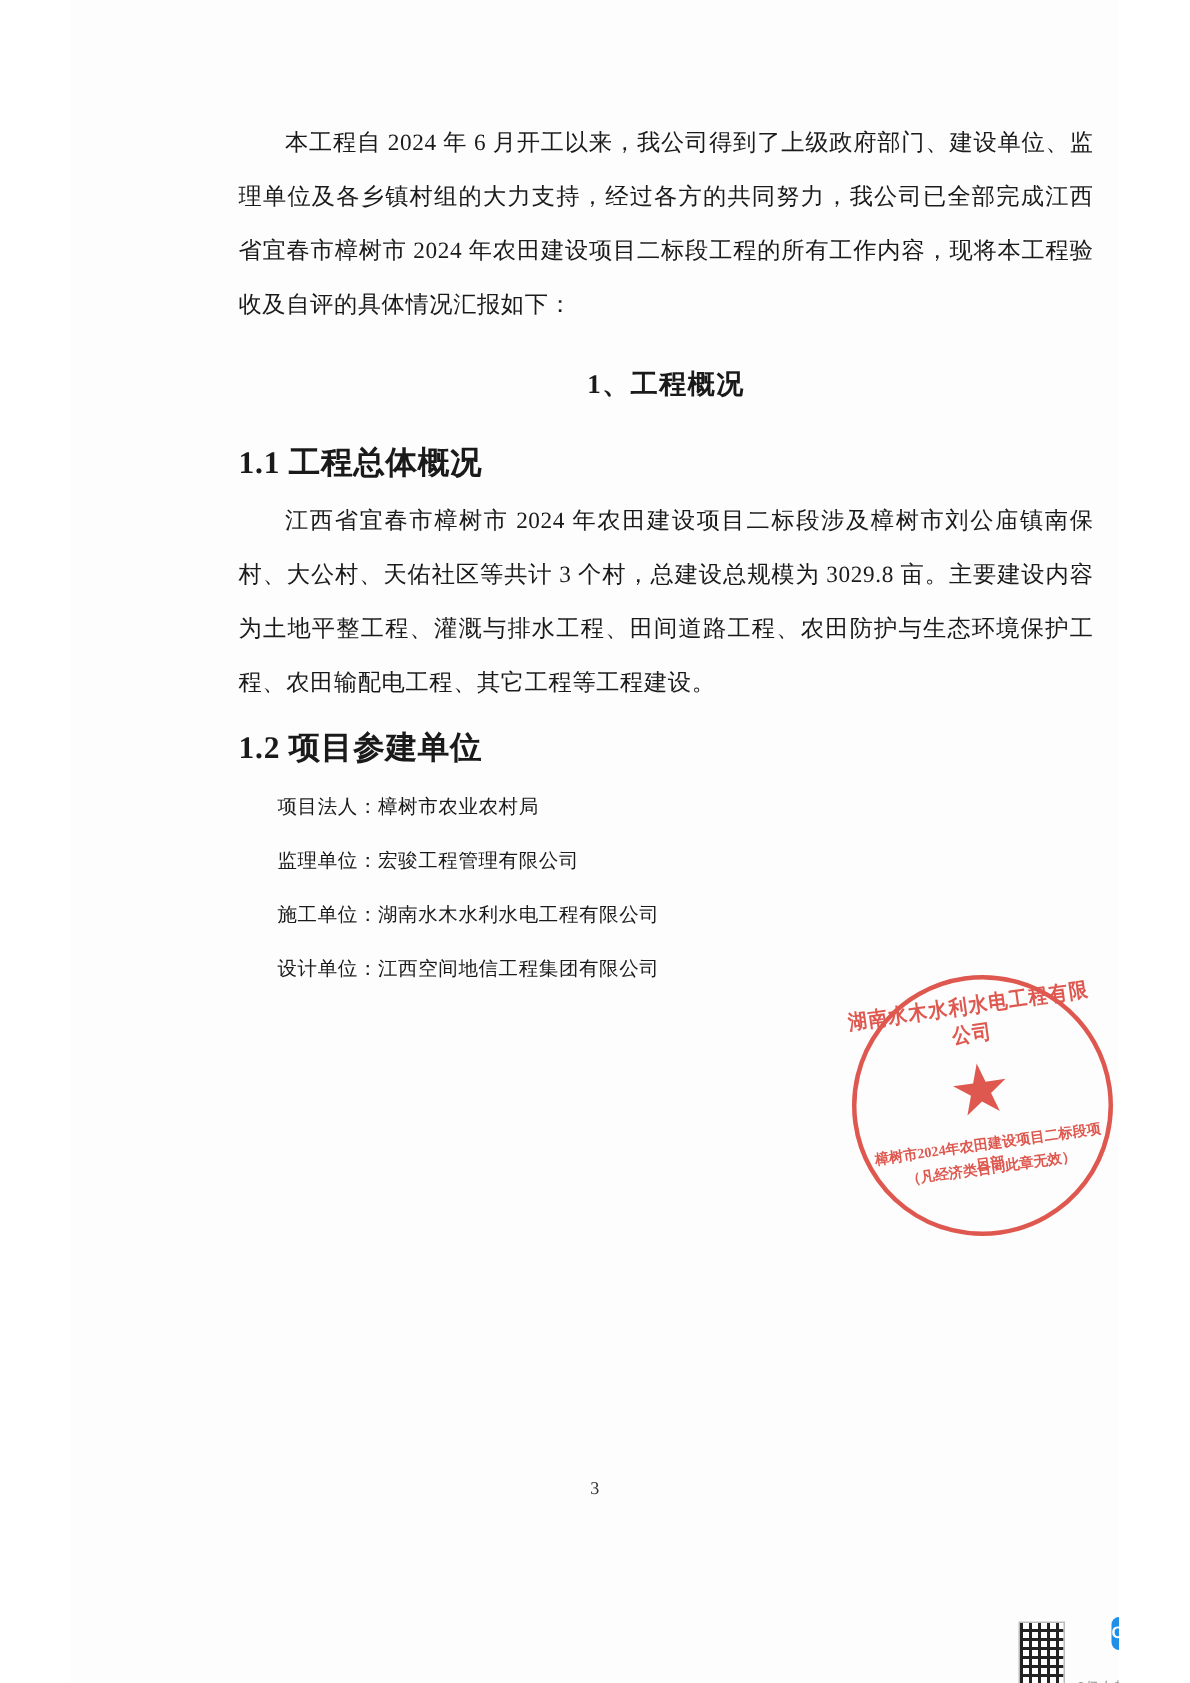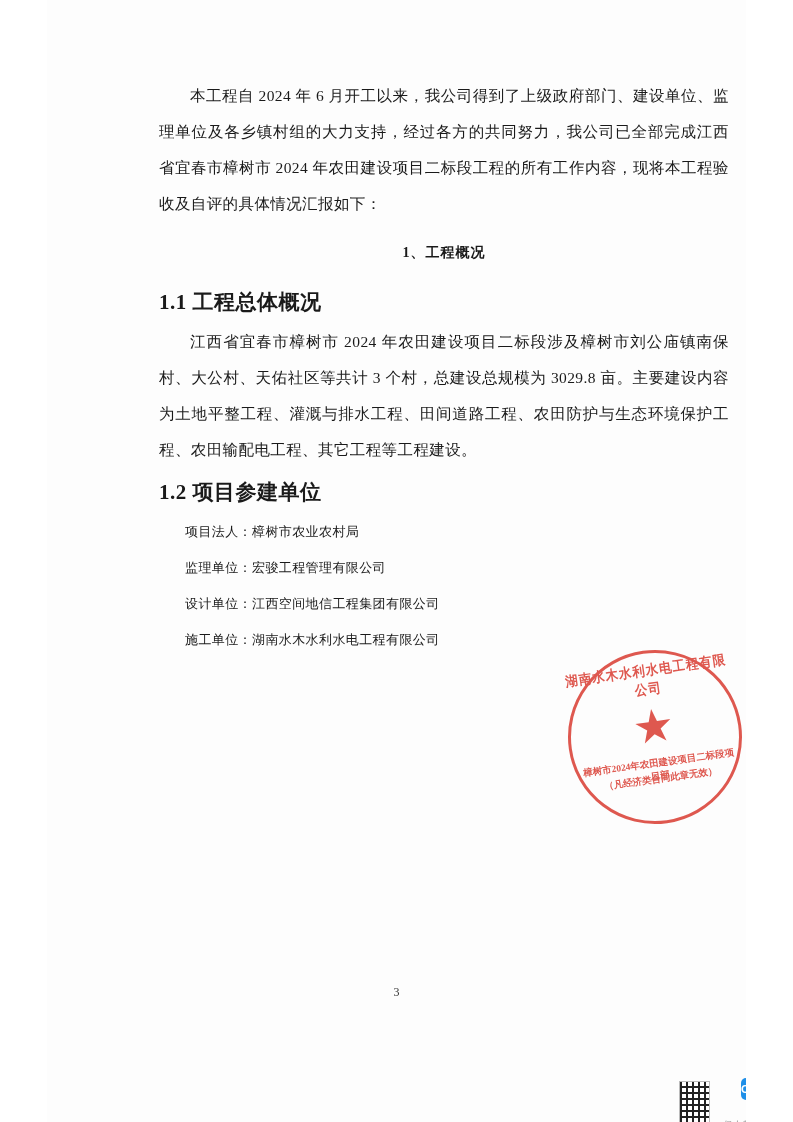--- a/index.html
+++ b/index.html
@@ -28,21 +28,21 @@
   p.para {
     margin: 0 0 0 0;
     font-size: 15.5px;
     line-height: 36px;
     text-align: justify;
     text-indent: 2em;
     letter-spacing: 0.4px;
   }
   h2.section-title {
     text-align: center;
-    font-size: 14px;
+    font-size: 18px;
     font-weight: bold;
     margin: 22px 0 26px 0;
     letter-spacing: 1px;
   }
   h3.sub-title {
     font-size: 21px;
     font-weight: bold;
     margin: 10px 0 8px 0;
     letter-spacing: 0.5px;
   }
@@ -192,22 +192,22 @@
 
     <h3 class="sub-title">1.1 工程总体概况</h3>
 
     <p class="para">江西省宜春市樟树市 2024 年农田建设项目二标段涉及樟树市刘公庙镇南保村、大公村、天佑社区等共计 3 个村，总建设总规模为 3029.8 亩。主要建设内容为土地平整工程、灌溉与排水工程、田间道路工程、农田防护与生态环境保护工程、农田输配电工程、其它工程等工程建设。</p>
 
     <h3 class="sub-title">1.2 项目参建单位</h3>
 
     <ul class="unit-list">
       <li>项目法人：樟树市农业农村局</li>
       <li>监理单位：宏骏工程管理有限公司</li>
+      <li>施工单位：湖南水木水利水电工程有限公司</li>
       <li>设计单位：江西空间地信工程集团有限公司</li>
-      <li>施工单位：湖南水木水利水电工程有限公司</li>
     </ul>
   </div>
 
   <div class="seal">
     <div class="seal-inner">
       <div class="seal-arc">湖南水木水利水电工程有限公司</div>
       <div class="seal-star">★</div>
       <div class="seal-line-1">樟树市2024年农田建设项目二标段项目部</div>
       <div class="seal-line-2">（凡经济类合同此章无效）</div>
     </div>

